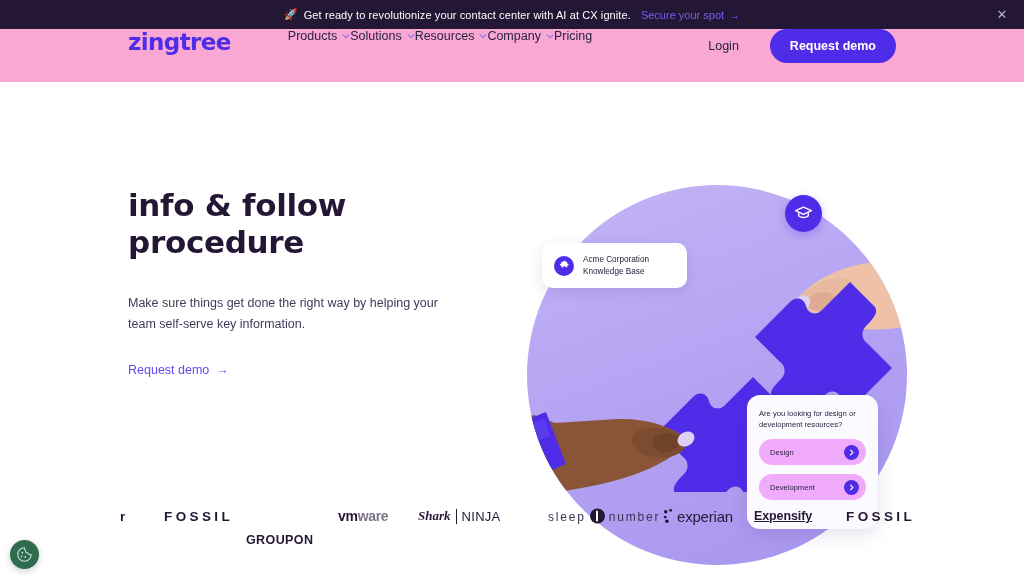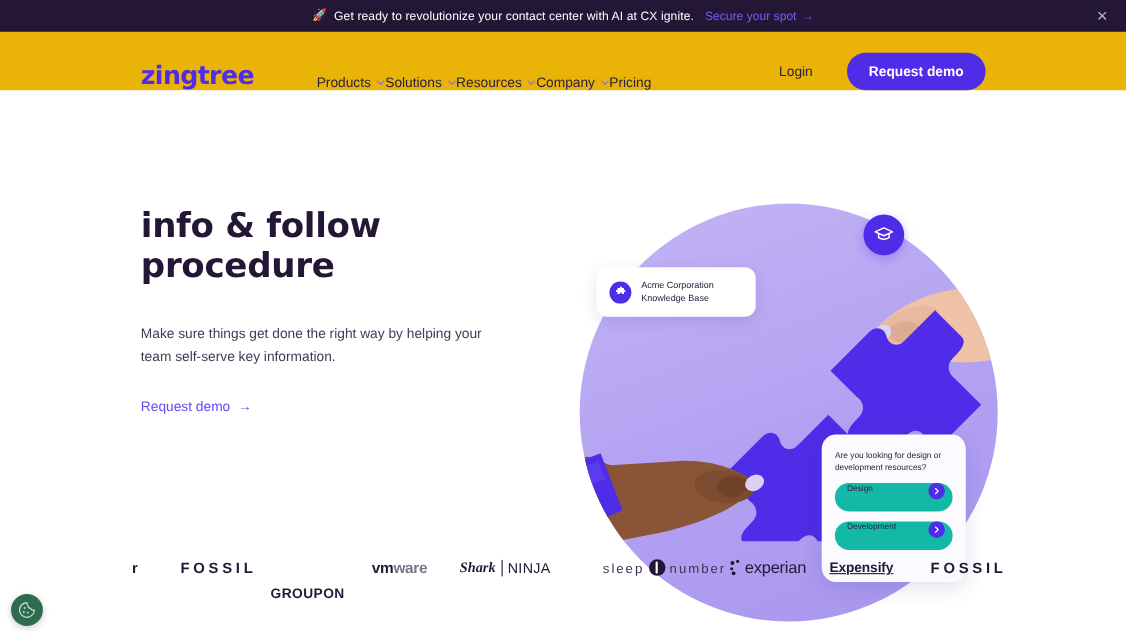--- a/index.html
+++ b/index.html
@@ -25,21 +25,21 @@
   }
   .announce-link .arrow { font-size:11px; }
   .announce-close {
     position:absolute; right:14px; top:50%; transform:translateY(-50%);
     width:16px; height:16px; color:#b9b2c7; font-size:13px; line-height:16px;
     text-align:center; cursor:pointer; font-family:"Liberation Sans", sans-serif;
   }
 
   
   .nav {
-    height:53px; display:flex; align-items:flex-end; background:#eab308;
+    height:53px; display:flex; align-items:flex-start; background:#f9a8d4;
     padding:0 128px; position:relative; z-index:30;
   }
   .logo {
     font-size:23px; font-weight:700; color:#4f2ce8; letter-spacing:-.6px;
     font-family:"DejaVu Sans", sans-serif;
   }
   .nav-links { display:flex; align-items:center; margin-left:57px; }
   .nav-item {
     display:flex; align-items:center; gap:5px; font-size:12.5px; color:#2b2240;
     cursor:pointer; white-space:nowrap;
@@ -91,22 +91,22 @@
     display:flex; align-items:center; justify-content:center;
   }
   .kb-text { font-size:8.2px; line-height:11.5px; color:#231735; }
   .chat-card {
     position:absolute; left:247px; top:313px; width:131px; height:134px;
     background:#fbfaff; border-radius:13px; padding:13px 12px;
     box-shadow:0 5px 18px rgba(60,40,120,.14);
   }
   .chat-q { font-size:7.6px; line-height:11px; color:#2b2240; }
   .chat-opt {
-    margin-top:9px; height:26px; background:#14b8a6; border-radius:13px;
-    display:flex; padding:0 7px 0 11px; cursor:pointer;
+    margin-top:9px; height:26px; background:#f0abfc; border-radius:13px;
+    display:flex; align-items:center; padding:0 7px 0 11px; cursor:pointer;
   }
   .chat-opt-label { font-size:7.6px; color:#2b2240; }
   .chat-opt-arrow {
     margin-left:auto; width:15px; height:15px; border-radius:50%; background:#4f2ce8;
     display:flex; align-items:center; justify-content:center;
   }
   .puzzle-wrap { position:absolute; left:0; top:0; width:460px; height:410px; }
 
   
   .logo-strip {

